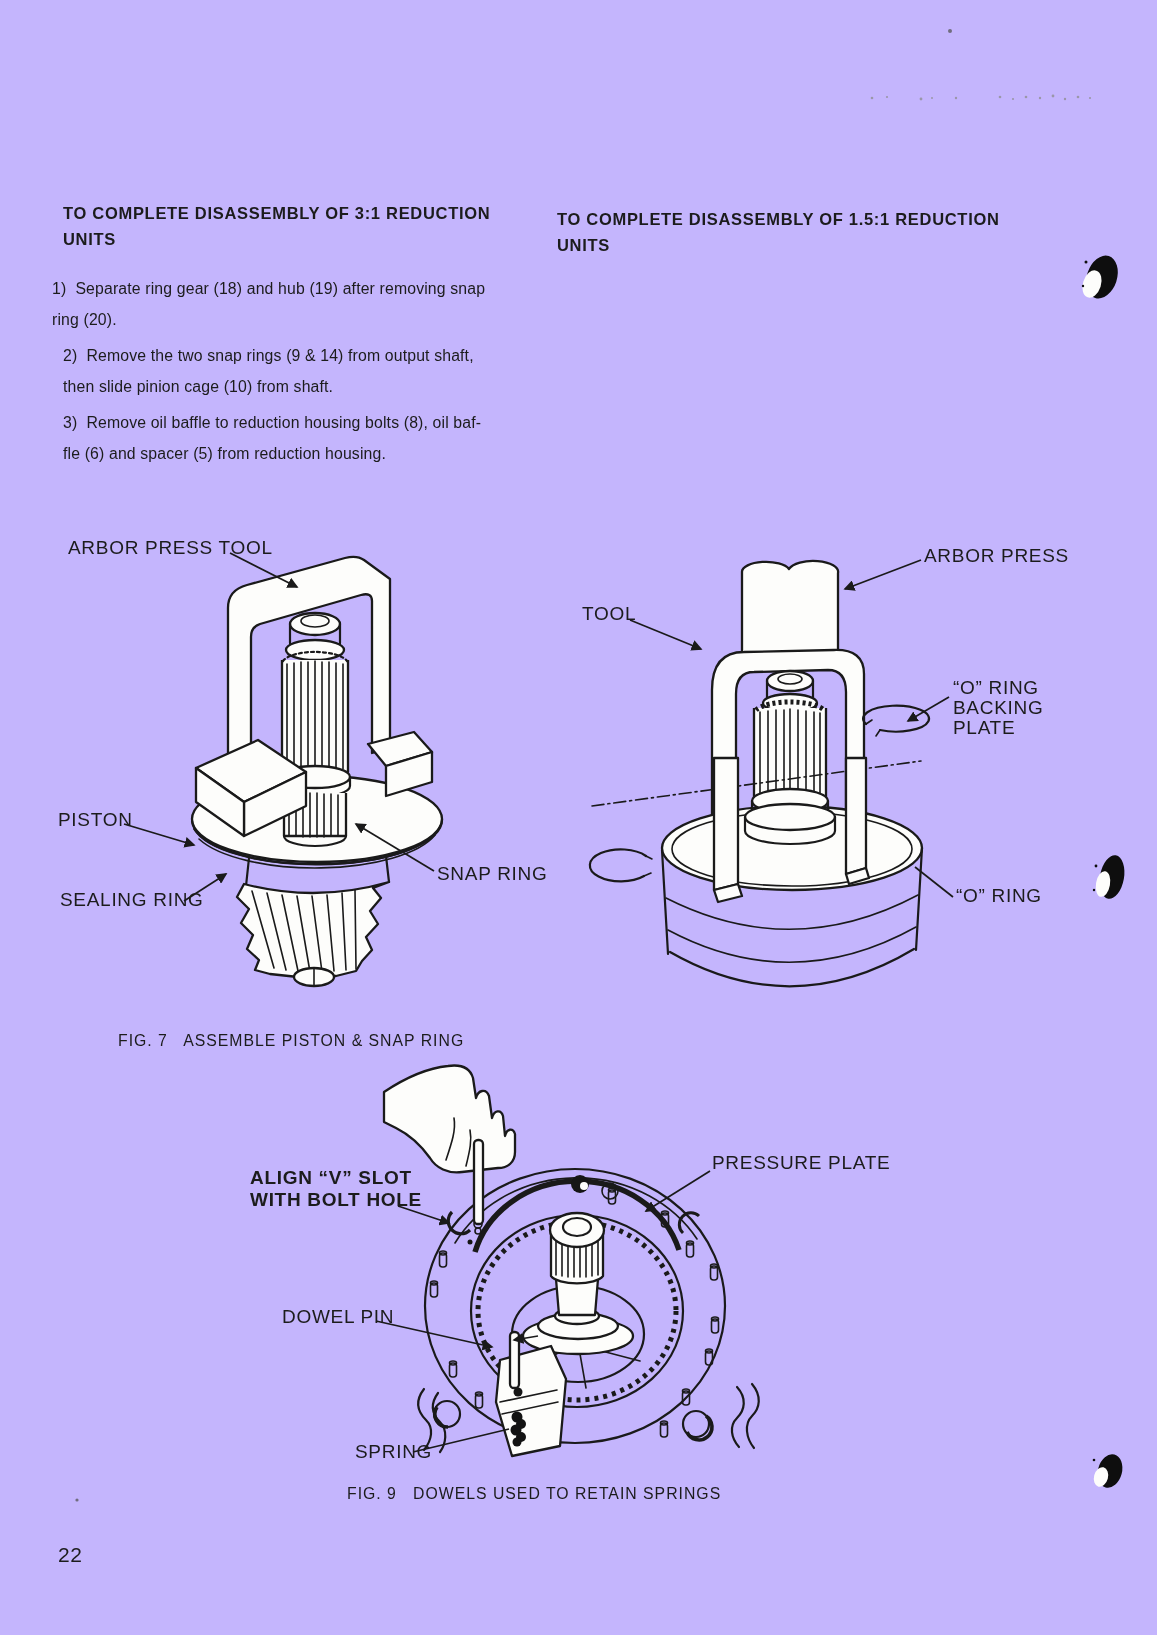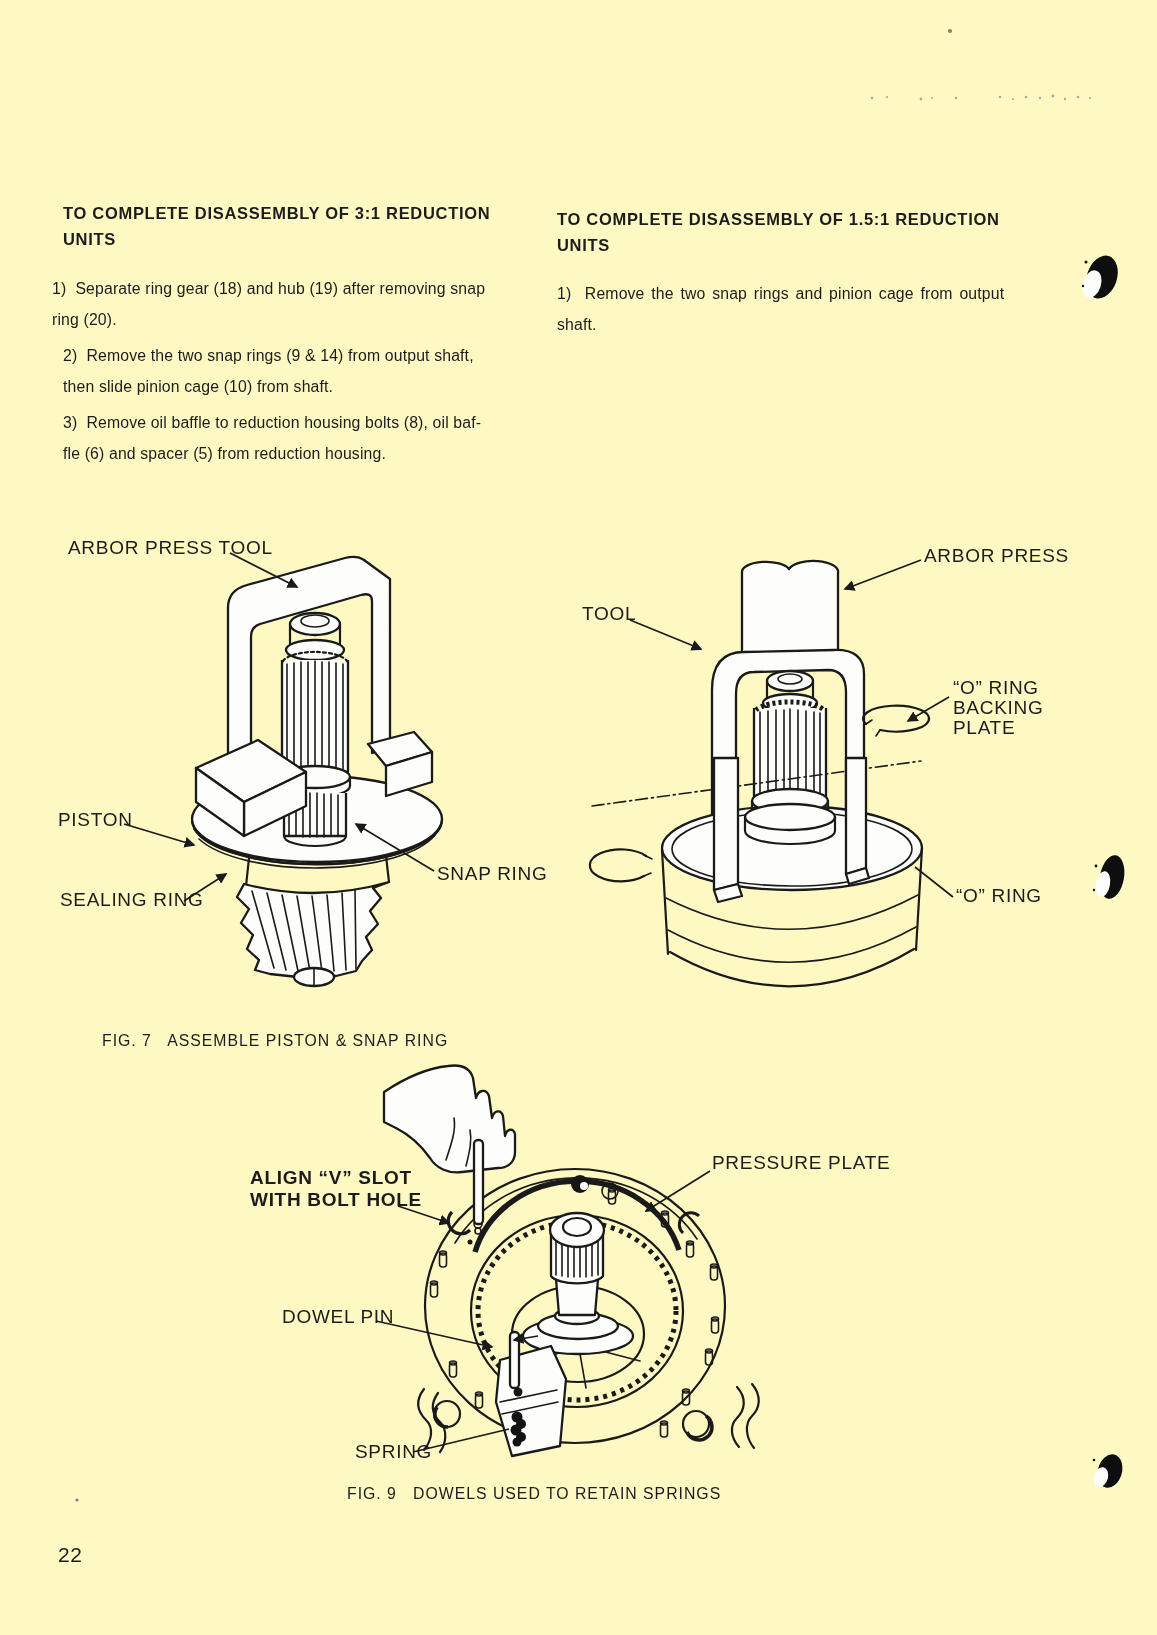--- a/index.html
+++ b/index.html
@@ -1,16 +1,16 @@
 <!DOCTYPE html>
 <html><head>
 <meta charset="utf-8">
 <style>
   html,body{margin:0;padding:0;background:#e8e8e8;}
-  #page{position:relative;width:1157px;height:1635px;background:#fef9c3;overflow:hidden;
+  #page{position:relative;width:1157px;height:1635px;background:#c4b5fd;overflow:hidden;
         font-family:"Liberation Sans",sans-serif;color:#1c1c1c;}
   .txt{position:absolute;white-space:pre-wrap;color:#1c1c1c;}
   .heading{font-size:16.5px;font-weight:bold;line-height:26px;letter-spacing:.7px;}
   .para{font-size:15.8px;line-height:31px;letter-spacing:.15px;}
   .para-r{word-spacing:2.2px;}
   .fig-label{font-size:19px;letter-spacing:.7px;line-height:20px;}
   .lh22{line-height:22px;font-weight:bold;}
   .caption{font-size:15.8px;letter-spacing:1px;}
   .pagenum{font-size:21px;letter-spacing:.5px;}
   svg#art{position:absolute;left:0;top:0;}
@@ -247,28 +247,26 @@
 UNITS</div>
   <div class="txt para" style="left:52px;top:273px;width:470px;">1)  Separate ring gear (18) and hub (19) after removing snap
 ring (20).</div>
   <div class="txt para" style="left:63px;top:340px;width:470px;">2)  Remove the two snap rings (9 &amp; 14) from output shaft,
 then slide pinion cage (10) from shaft.</div>
   <div class="txt para" style="left:63px;top:407px;width:470px;">3)  Remove oil baffle to reduction housing bolts (8), oil baf-
 fle (6) and spacer (5) from reduction housing.</div>
 
   <div class="txt heading" style="left:557px;top:206px;width:470px;">TO COMPLETE DISASSEMBLY OF 1.5:1 REDUCTION
 UNITS</div>
-  <div class="txt para para-r" style="left:557px;top:278px;width:470px;">1)  Remove the two snap rings and pinion cage from output
-shaft.</div>
 
   <div class="txt fig-label" style="left:68px;top:538px;">ARBOR PRESS TOOL</div>
   <div class="txt fig-label" style="left:58px;top:810px;">PISTON</div>
   <div class="txt fig-label" style="left:60px;top:890px;">SEALING RING</div>
   <div class="txt fig-label" style="left:437px;top:864px;">SNAP RING</div>
-  <div class="txt caption" style="left:102px;top:1032px;">FIG. 7   ASSEMBLE PISTON &amp; SNAP RING</div>
+  <div class="txt caption" style="left:118px;top:1032px;">FIG. 7   ASSEMBLE PISTON &amp; SNAP RING</div>
 
   <div class="txt fig-label" style="left:924px;top:546px;">ARBOR PRESS</div>
   <div class="txt fig-label" style="left:582px;top:604px;">TOOL</div>
   <div class="txt fig-label" style="left:953px;top:678px;">“O” RING
 BACKING
 PLATE</div>
   <div class="txt fig-label" style="left:956px;top:886px;">“O” RING</div>
 
   <div class="txt fig-label lh22" style="left:250px;top:1167px;">ALIGN “V” SLOT
 WITH BOLT HOLE</div>

